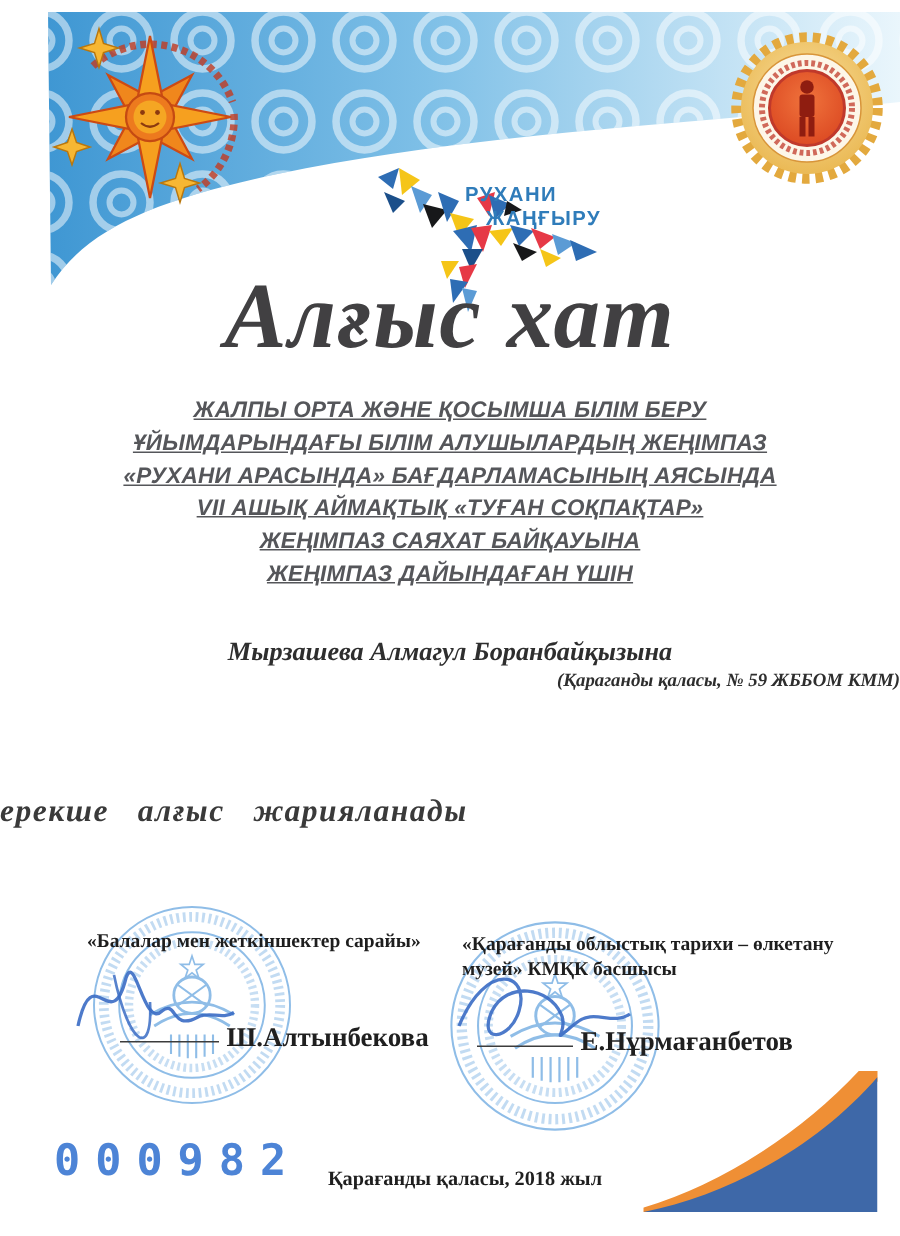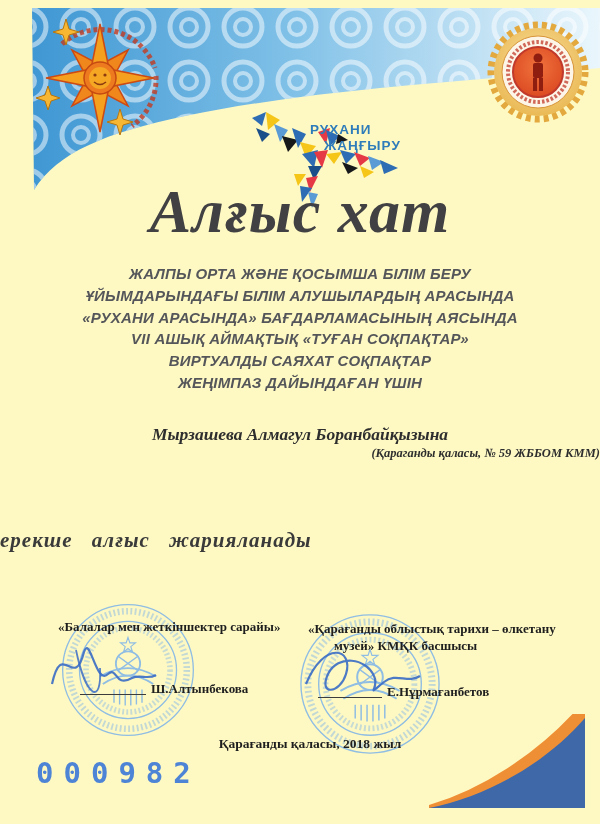--- a/index.html
+++ b/index.html
@@ -1,61 +1,61 @@
 <!DOCTYPE html>
 <html><head>
 <meta charset="utf-8">
 <style>
   html,body{margin:0;padding:0;background:#888;}
   .page{
-    position:relative;width:600px;height:824px;background:#fef9c3;
+    position:relative;width:600px;height:824px;background:#ffffff;
     margin:0 auto;overflow:hidden;
     font-family:"Liberation Serif",serif;
   }
   .abs{position:absolute;}
   
   .swoosh{left:0;top:0;}
   .star-emblem{left:28px;top:10px;}
   .gold-seal{left:486px;top:20px;}
   .bird{left:222px;top:110px;}
   .logo-text{left:310px;top:122px;color:#2f7cba;font-family:"Liberation Sans",sans-serif;
     font-weight:bold;font-size:13.5px;letter-spacing:1px;line-height:16px;}
   .logo-text .l2{margin-left:14px;}
   
   .title{left:0;right:0;top:176px;text-align:center;font-style:italic;font-weight:600;
     font-size:62px;color:#414042;letter-spacing:1px;}
   .body-block{left:0;right:0;top:263px;text-align:center;
     font-family:"Liberation Sans",sans-serif;font-style:italic;font-weight:bold;
-    font-size:15px;line-height:21.8px;color:#55565a;letter-spacing:.2px;}
+    font-size:15px;line-height:21.8px;color:#55565a;letter-spacing:.2px;text-decoration:underline;}
   .recipient-name{left:0;right:0;top:424px;text-align:center;font-style:italic;
     font-weight:bold;font-size:17.5px;color:#2e2e2e;}
   .recipient-details{left:0;right:0;top:446px;text-align:right;font-style:italic;
     font-weight:bold;font-size:12.5px;color:#2e2e2e;}
   .award{left:0;right:0;top:528px;text-align:left;font-style:italic;font-weight:bold;
     font-size:21px;color:#3a3a3a;word-spacing:13px;letter-spacing:1px;}
   
   .stamp-left{left:58px;top:600px;opacity:.92;}
   .stamp-right{left:296px;top:610px;opacity:.92;}
   .org{font-weight:bold;font-size:13px;line-height:17px;color:#1e1e1e;}
   .org-left{left:58px;top:618px;width:250px;}
   .org-left .l2{margin-left:10px;}
   .org-right{left:308px;top:620px;width:270px;}
-  .org-right .l2{margin-left:26px;}
+  .org-right .l2{margin-left:0;}
   .sig-line{height:1px;background:#3c3c3c;}
   .sig-line-left{left:80px;top:694px;width:66px;}
   .sig-line-right{left:318px;top:697px;width:64px;}
-  .sig-name{font-weight:bold;font-size:13px;color:#1f1f1f;}
+  .sig-name{font-weight:bold;font-size:18px;color:#1f1f1f;}
   .sig-name-left{left:151px;top:681px;}
   .sig-name-right{left:387px;top:684px;}
   .sig-left{left:44px;top:628px;}
   .sig-right{left:296px;top:636px;}
   
   .serial{left:36px;top:756px;font-family:"DejaVu Sans Mono",monospace;font-weight:bold;
     font-size:29px;color:#4d84d6;letter-spacing:10px;}
-  .footer-line{left:0;right:0;top:736px;text-align:center;font-weight:bold;
+  .footer-line{left:0;right:0;top:778px;text-align:center;font-weight:bold;
     font-size:13.5px;color:#1f1f1f;padding-left:20px;}
   .corner-wedge{right:15px;bottom:16px;}
 </style>
 </head>
 <body>
 
 <div class="page">
 
   <svg class="abs swoosh" width="600" height="200" viewBox="0 0 600 200">
     <defs>
@@ -139,24 +139,24 @@
 
   <div class="abs logo-text">
     <div class="l1">РУХАНИ</div>
     <div class="l2">ЖАҢҒЫРУ</div>
   </div>
 
   <div class="abs title">Алғыс хат</div>
 
   <div class="abs body-block">
     <div>ЖАЛПЫ ОРТА ЖӘНЕ ҚОСЫМША БІЛІМ БЕРУ</div>
-    <div>ҰЙЫМДАРЫНДАҒЫ БІЛІМ АЛУШЫЛАРДЫҢ АРАСЫНДА</div>
+    <div>ҰЙЫМДАРЫНДАҒЫ БІЛІМ АЛУШЫЛАРДЫҢ ЖЕҢІМПАЗ</div>
     <div>«РУХАНИ АРАСЫНДА» БАҒДАРЛАМАСЫНЫҢ АЯСЫНДА</div>
     <div>VII АШЫҚ АЙМАҚТЫҚ «ТУҒАН СОҚПАҚТАР»</div>
-    <div>ВИРТУАЛДЫ САЯХАТ СОҚПАҚТАР</div>
+    <div>ЖЕҢІМПАЗ САЯХАТ БАЙҚАУЫНА</div>
     <div>ЖЕҢІМПАЗ ДАЙЫНДАҒАН ҮШІН</div>
   </div>
 
   <div class="abs recipient-name">Мырзашева Алмагул Боранбайқызына</div>
   <div class="abs recipient-details">(Қараганды қаласы, № 59 ЖББОМ КММ)</div>
 
   <div class="abs award">ерекше алғыс жарияланады</div>
 
   <svg class="abs stamp-left" width="140" height="140" viewBox="0 0 150 150">
     <g stroke="#86b8e6" fill="none">

